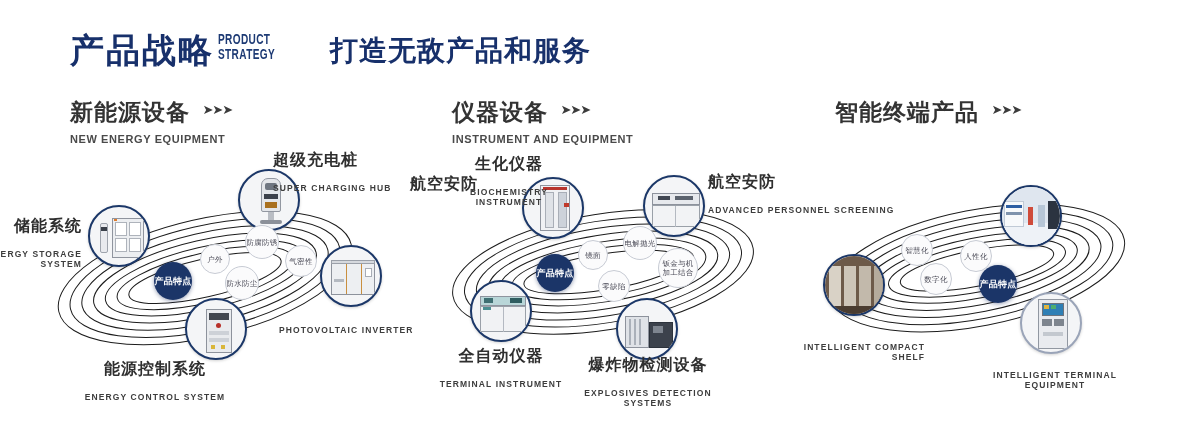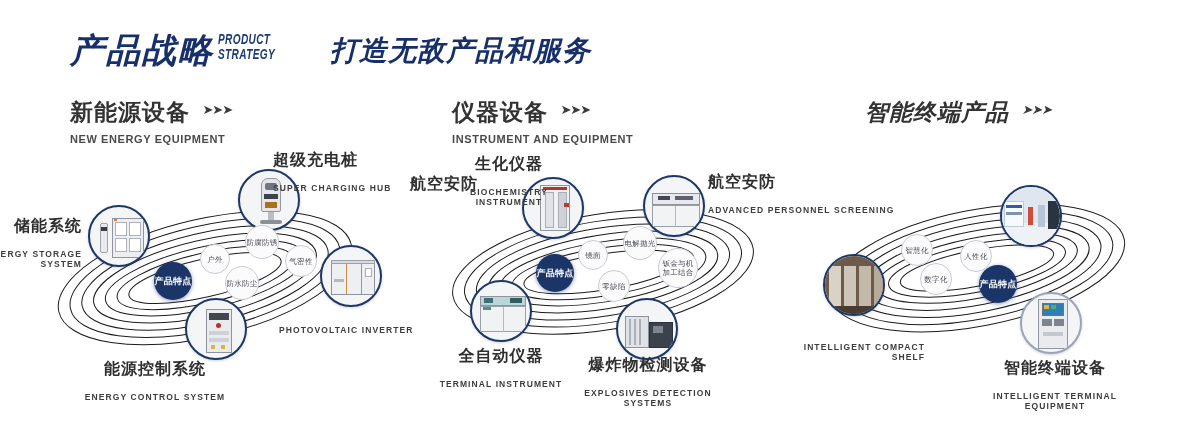--- a/index.html
+++ b/index.html
@@ -7,21 +7,21 @@
   body {
     width:1200px; height:422px;
     background:#ffffff;
     font-family:"Liberation Sans", sans-serif;
     color:#2b2b2b;
     overflow:hidden;
     position:relative;
   }
 
   
-  #header { position:absolute; left:0; top:0; width:1036px; height:86px;font-style:italic; }
+  #header { position:absolute; left:0; top:0; width:1036px; height:86px; }
   #title-cn {
     position:absolute; left:70px; top:28px;
     font-size:34px; font-weight:bold; letter-spacing:2px;
     color:#17306b;
     font-family:"DejaVu Sans","Liberation Sans",sans-serif;
   }
   #title-en {
     position:absolute; left:218px; top:32px;
     font-size:14px; font-weight:bold; line-height:15px;
     letter-spacing:0.5px; color:#1d3a74;
@@ -116,21 +116,21 @@
   <span class="sh-arrows">➤➤➤</span>
   <div class="sh-en">NEW ENERGY EQUIPMENT</div>
 </div>
 
 <div class="section-head" style="left:452px; top:97px;">
   <span class="sh-cn">仪器设备</span>
   <span class="sh-arrows">➤➤➤</span>
   <div class="sh-en">INSTRUMENT AND EQUIPMENT</div>
 </div>
 
-<div class="section-head" style="left:865px; top:97px;font-style:italic;">
+<div class="section-head" style="left:835px; top:97px;">
   <span class="sh-cn">智能终端产品</span>
   <span class="sh-arrows">➤➤➤</span>
 </div>
 
 <div class="group" id="g1" style="left:30px;">
 
   <svg width="400" height="260" viewBox="0 0 400 260">
     <g fill="none" stroke="#1c1c1c" stroke-width="1">
       <ellipse cx="175" cy="128" rx="138" ry="52" transform="rotate(-13 175 128)"></ellipse>
       <ellipse cx="175" cy="128" rx="126" ry="45" transform="rotate(-13 175 128)"></ellipse>
@@ -384,16 +384,15 @@
   <div class="feat" style="left:155px; top:90px; width:32px; height:32px;">
     <span>人性化</span>
   </div>
 
 
   <div class="lab ta" style="left:-5px; top:180px; width:125px;">
     <div class="en">INTELLIGENT COMPACT SHELF</div>
   </div>
 
   <div class="lab tc" style="left:165px; top:208px; width:170px;">
-    <div class="cn">智能终端设备</div>
     <div class="en">INTELLIGENT TERMINAL EQUIPMENT</div>
   </div>
 </div>
 
 </body></html>

